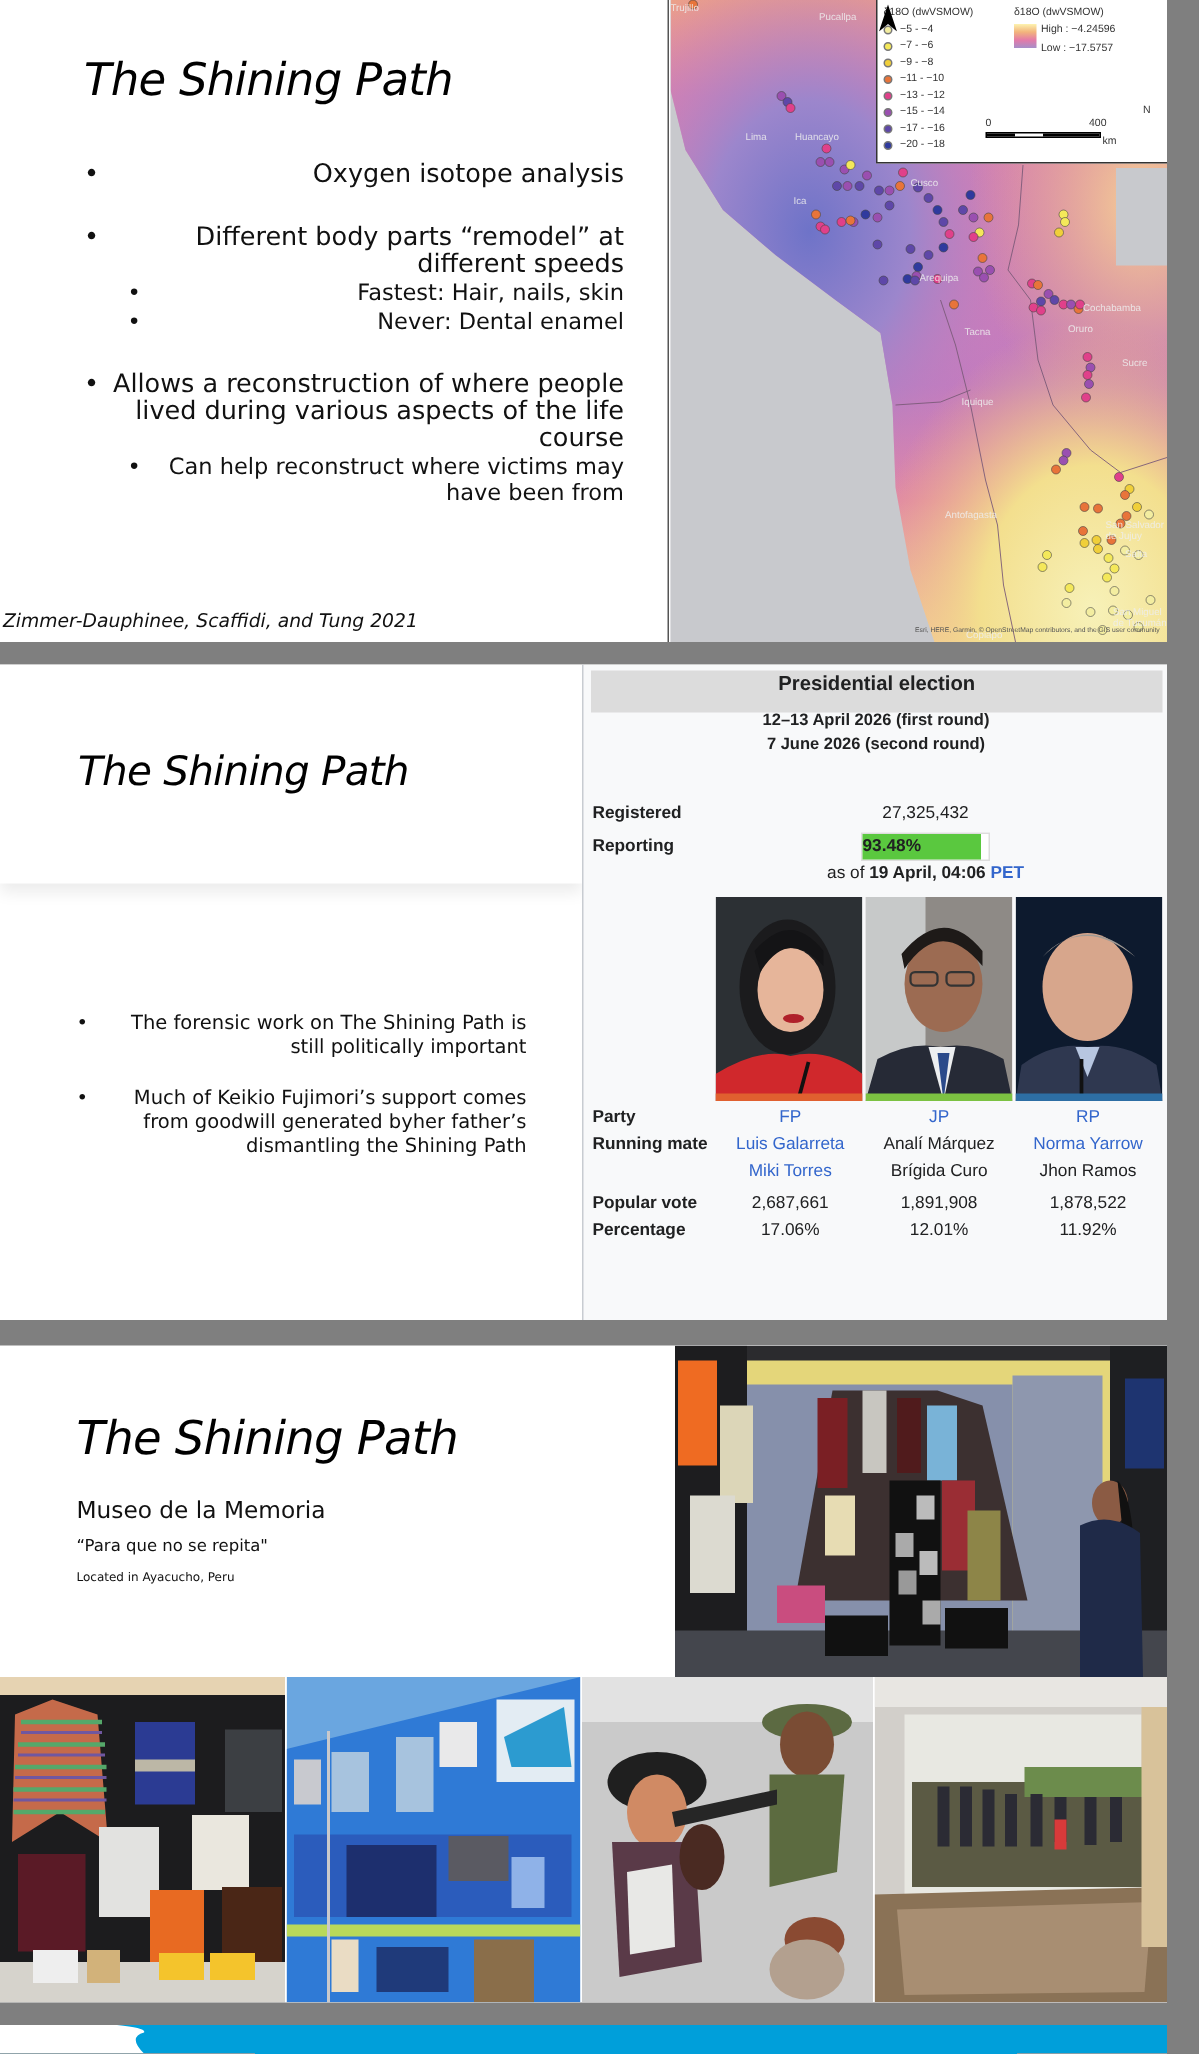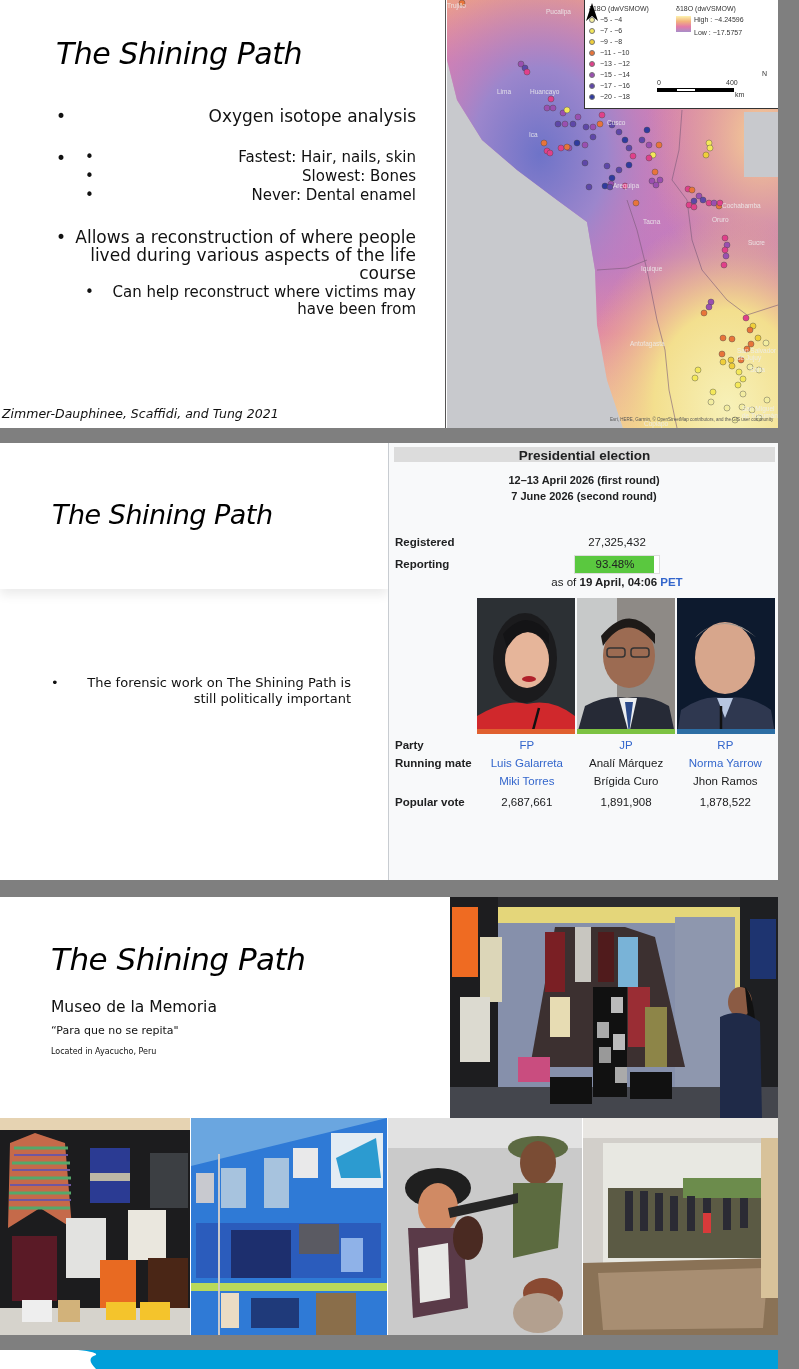--- a/index.html
+++ b/index.html
@@ -46,29 +46,29 @@
   .map-attrib { position: absolute; left: 163px; top: 417px; font-size: 4.5px; color: #555; white-space: nowrap; }
 
   
   #slide2 { left: 0; top: 443px; width: 778px; height: 437px; background: #fff; }
   #slide2 .title-band { position: absolute; left: 0; top: 0; width: 388px; height: 146px; background: #fff; box-shadow: 0 6px 10px rgba(0,0,0,0.08); }
   #slide2 .slide-title { left: 52px; top: 56px; font-size: 27px; }
   #slide2 .bullets { left: 51px; top: 232px; width: 300px; font-size: 13px; line-height: 16px; }
   #slide2 .bullets > li { margin-bottom: 18px; }
 
   .infobox { position: absolute; left: 388px; top: 0; width: 390px; height: 437px; background: #f8f9fa; border-left: 1px solid #c8ccd1; font-family: "Liberation Sans", sans-serif; font-size: 12px; color: #202122; }
-  .ib-header { position: absolute; left: 5px; top: 4px; width: 381px; height: 15px; background: #dcdcdc; text-align: center; font-weight: bold; font-size: 13.5px; line-height: 18px; }
+  .ib-header { position: absolute; left: 5px; top: 4px; width: 381px; height: 28px; background: #dcdcdc; text-align: center; font-weight: bold; font-size: 13.5px; line-height: 18px; }
   .ib-dates { position: absolute; left: 0; top: 29px; width: 390px; text-align: center; font-weight: bold; font-size: 11px; line-height: 16px; }
   .ib-link { color: #3366cc; }
   .ib-polls { position: absolute; left: 0; top: 70px; width: 390px; text-align: center; font-size: 11.5px; }
   .ib-row-label { position: absolute; left: 6px; font-weight: bold; font-size: 11.5px; }
   .ib-registered-val { position: absolute; left: 0; width: 456px; text-align: center; top: 93px; font-size: 11.5px; }
   .progress-outer { position: absolute; left: 185px; top: 112px; width: 86px; height: 19px; background: #fff; border: 1px solid #ddd; }
   .progress-inner { position: absolute; left: 0; top: 0; height: 100%; background: #5ac83f; }
-  .progress-text { position: absolute; left: 0; top: 0; width: 80px; text-align: center; line-height: 17px; font-size: 11.5px; color: #202122; }
+  .progress-text { position: absolute; left: 0; top: 0; width: 80px; line-height: 17px; font-size: 11.5px; color: #202122; font-weight: bold; }
   .ib-asof { position: absolute; left: 0; width: 456px; text-align: center; top: 133px; font-size: 11.5px; }
   .ib-photos { position: absolute; left: 88px; top: 155px; width: 298px; height: 136px; display: flex; gap: 2px; }
   .ib-photo { position: relative; flex: 1; height: 136px; overflow: hidden; }
   .ib-photo .bar { position: absolute; left: 0; bottom: 0; width: 100%; height: 5px; }
   .ib-table { position: absolute; left: 6px; top: 293px; width: 380px; border-collapse: collapse; font-size: 11.5px; }
   .ib-table td { padding: 0; vertical-align: top; line-height: 18px; }
   .ib-table td.lbl { font-weight: bold; width: 82px; }
   .ib-table td.val { text-align: center; width: 99px; }
   .ib-table tr.spaced td { padding-top: 3px; }
 
@@ -85,24 +85,23 @@
   .bottom-slide .wave { position: absolute; left: 0; top: 0; width: 100%; height: 19px; }
 </style>
 </head>
 <body>
 
 <div id="slide1" class="slide">
   <div class="text-panel">
     <div class="slide-title">The Shining Path</div>
     <ul class="bullets">
       <li><span>Oxygen isotope analysis</span></li>
-      <li>
+      <li><span>Different body parts “remodel” at different speeds</span>
         <ul>
           <li>Fastest: Hair, nails, skin</li>
-          <li>Slowest: Bones</li>
           <li>Never: Dental enamel</li>
         </ul>
       </li>
       <li><span>Allows a reconstruction of where people lived during various aspects of the life course</span>
         <ul>
           <li>Can help reconstruct where victims may have been from</li>
         </ul>
       </li>
     </ul>
     <div class="citation">Zimmer-Dauphinee, Scaffidi, and Tung 2021</div>
@@ -326,20 +325,21 @@
     </div>
   </div>
 </div>
 
 <div id="slide2" class="slide">
   <div class="title-band">
     <div class="slide-title">The Shining Path</div>
   </div>
   <ul class="bullets">
     <li>The forensic work on The Shining Path is still politically important</li>
+    <li>Much of Keikio Fujimori’s support comes from goodwill generated byher father’s dismantling the Shining Path</li>
   </ul>
 
   <div class="infobox">
     <div class="ib-header">Presidential election</div>
     <div class="ib-dates">
       <div>12–13 April 2026 (first round)</div>
       <div>7 June 2026 (second round)</div>
     </div>
     <div class="ib-row-label" style="top:93px;">Registered</div>
     <div class="ib-registered-val">27,325,432</div>
@@ -407,20 +407,26 @@
         <td class="val"><span class="ib-link">Luis Galarreta</span><br><span class="ib-link">Miki Torres</span></td>
         <td class="val"><span>Analí Márquez</span><br><span>Brígida Curo</span></td>
         <td class="val"><span class="ib-link">Norma Yarrow</span><br><span>Jhon Ramos</span></td>
       </tr>
       <tr class="spaced">
         <td class="lbl">Popular vote</td>
         <td class="val">2,687,661</td>
         <td class="val">1,891,908</td>
         <td class="val">1,878,522</td>
       </tr>
+      <tr>
+        <td class="lbl">Percentage</td>
+        <td class="val">17.06%</td>
+        <td class="val">12.01%</td>
+        <td class="val">11.92%</td>
+      </tr>
     </tbody>
       </table>
   </div>
 </div>
 
 <div id="slide3" class="slide">
   <div class="slide-title">The Shining Path</div>
   <div class="museum-name">Museo de la Memoria</div>
   <div class="museum-motto">“Para que no se repita"</div>
   <div class="museum-location">Located in Ayacucho, Peru</div>

